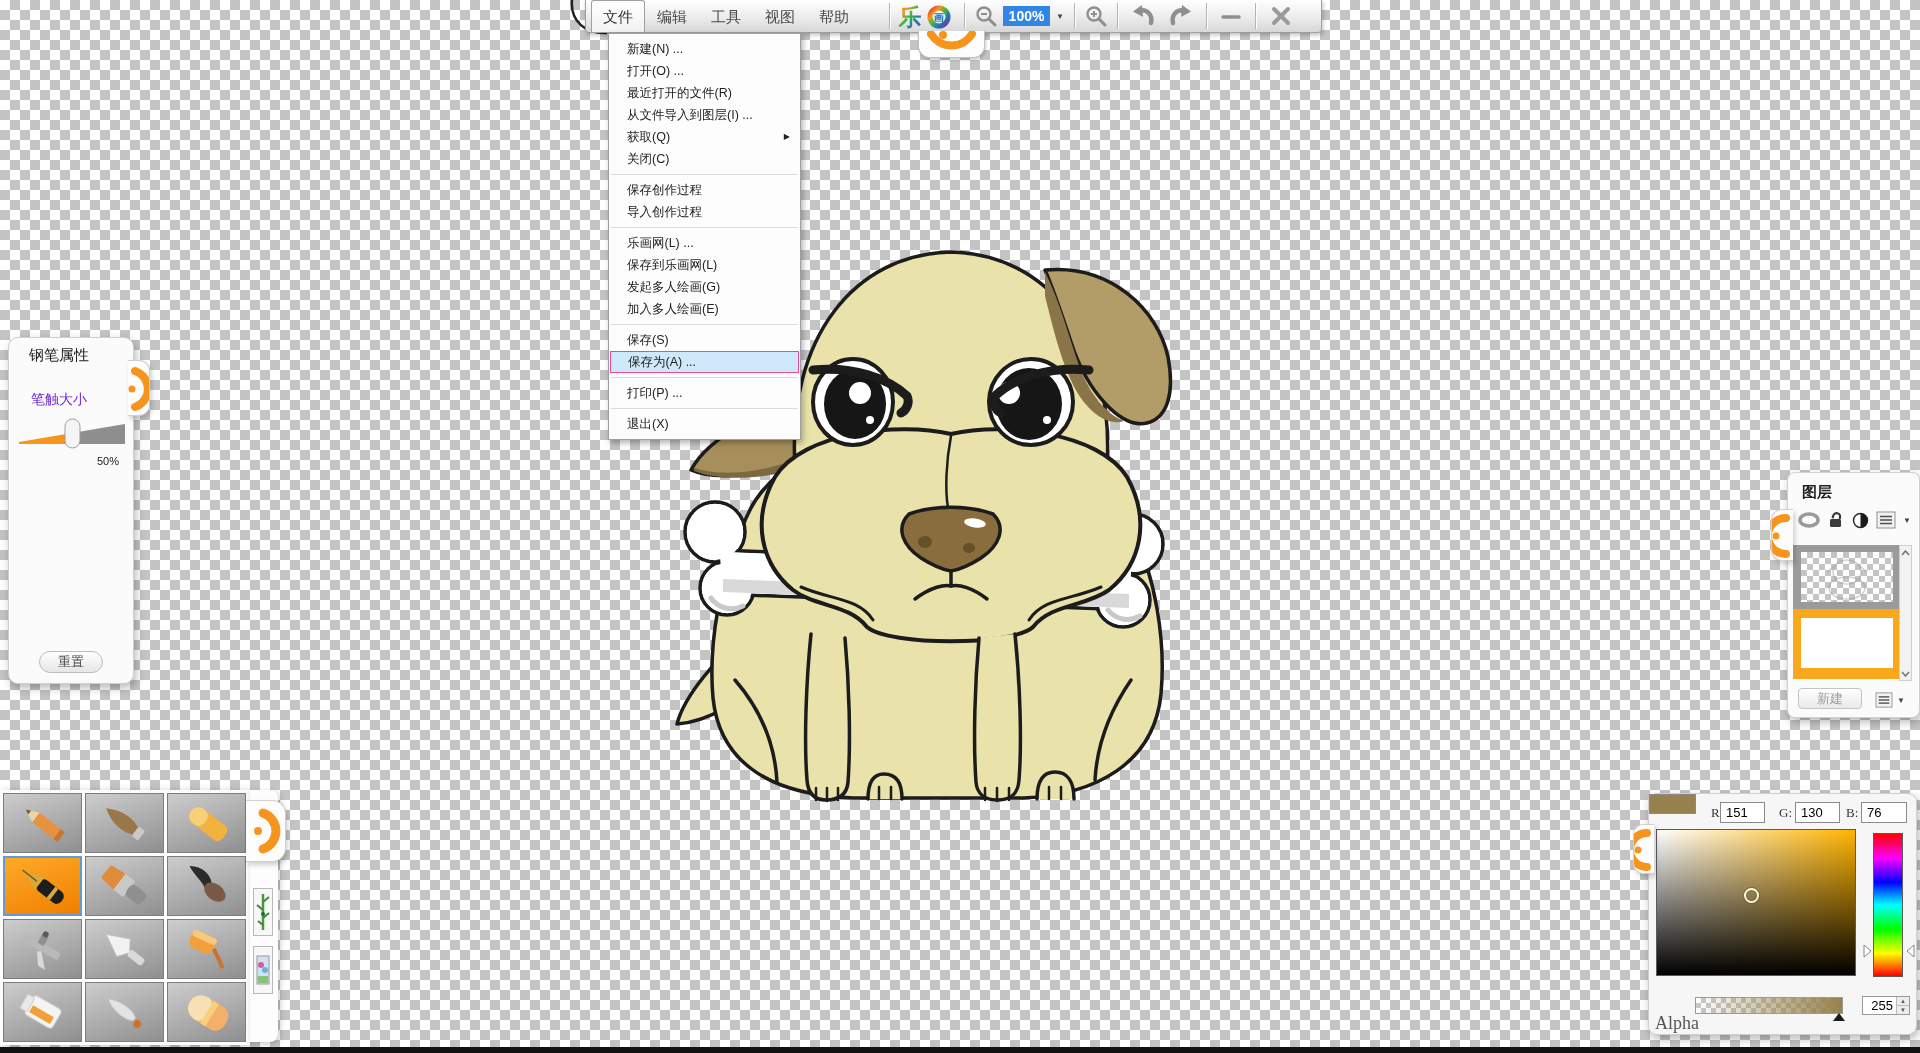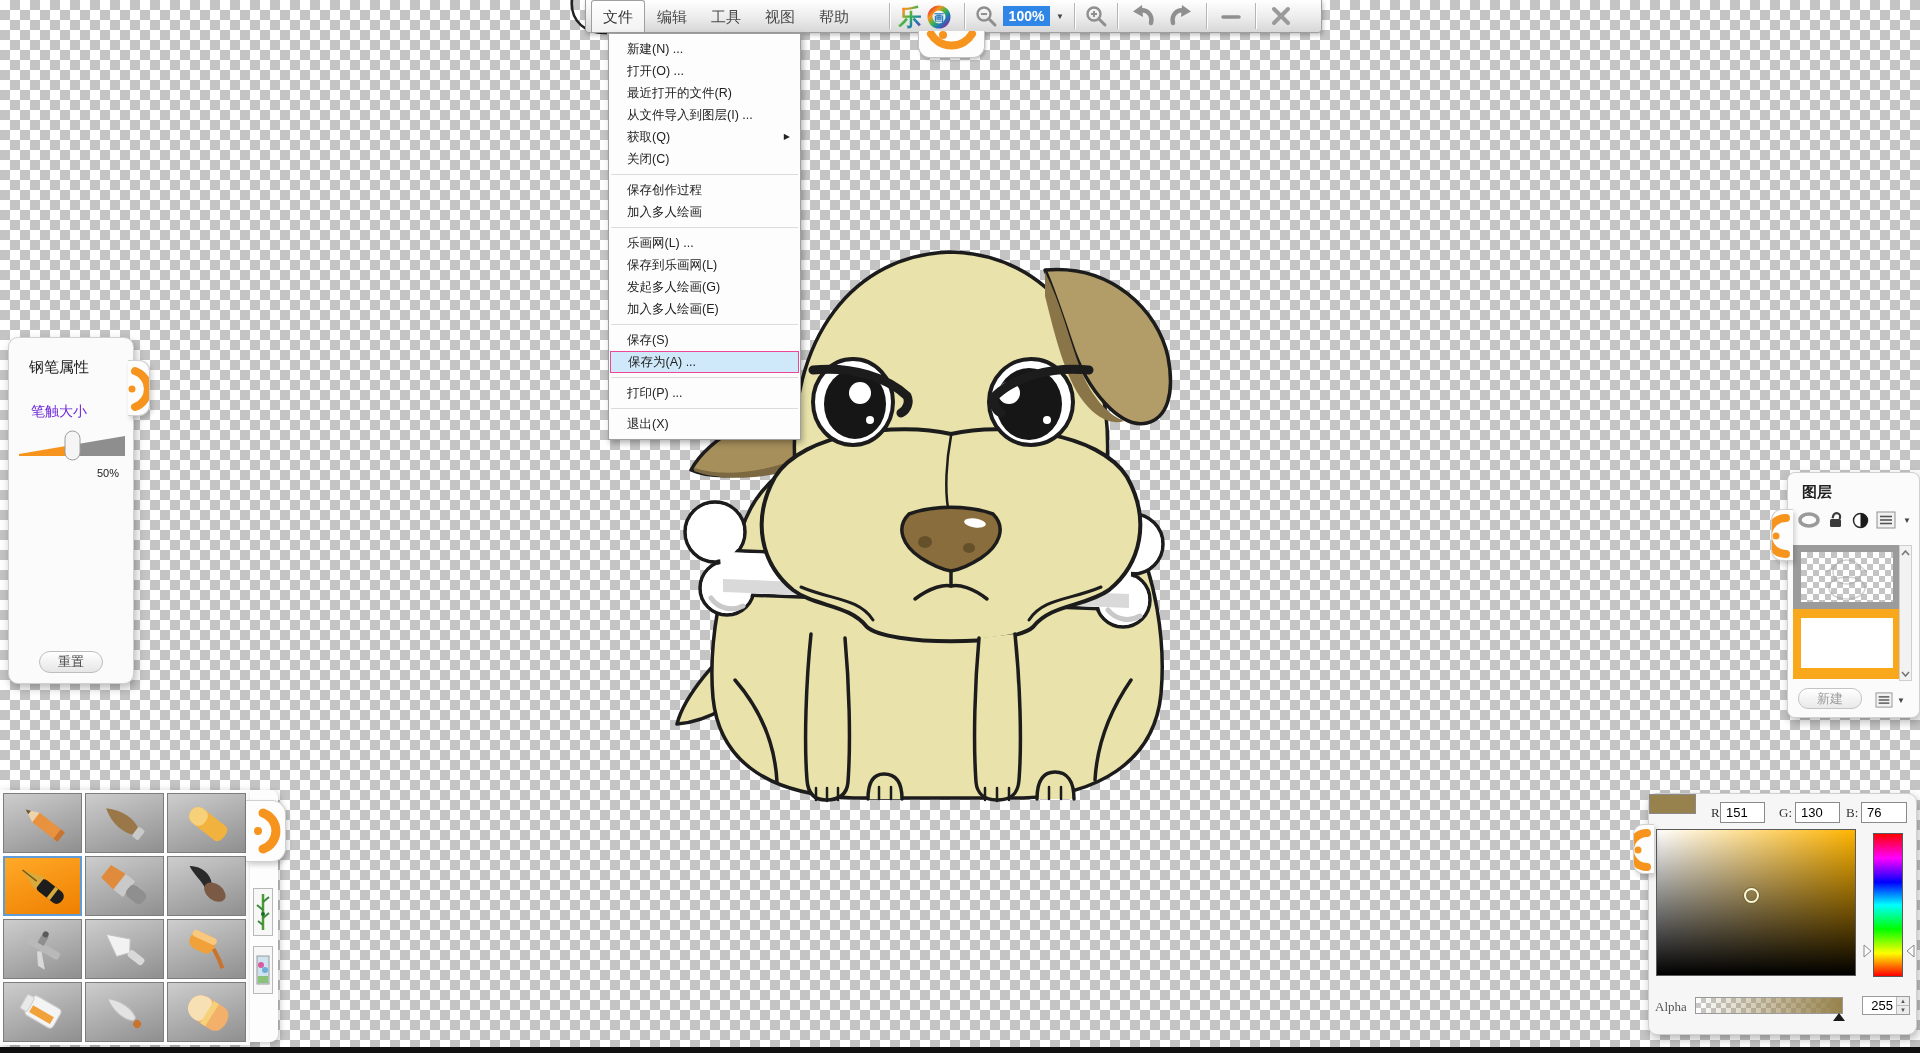--- a/index.html
+++ b/index.html
@@ -65,21 +65,21 @@
     background:#fbfbfb; border:1px solid #d0d0d0; border-radius:10px;
     box-shadow:2px 4px 10px rgba(0,0,0,.28);
   }
   .side-tab {
     position:absolute; background:#fdfdfd; border:1px solid #d0d0d0;
     box-shadow:2px 3px 5px rgba(0,0,0,.18); overflow:hidden;
   }
 
   
   #pen-panel { left:8px; top:337px; width:126px; height:347px; }
-  #pen-title { margin:20px 0 0 20px; font-size:15px; color:#222; }
+  #pen-title { margin:8px 0 0 20px; font-size:15px; color:#222; }
   #pen-size-label { margin:26px 0 0 22px; font-size:14px; color:#6d28d9; }
   #pen-slider { margin:8px 0 0 6px; }
   #pen-size-value { text-align:right; margin:2px 14px 0 0; font-size:11px; color:#222; }
   #pen-reset {
     position:absolute; left:30px; bottom:10px; width:64px; height:22px;
     border:1px solid #bdbdbd; border-radius:11px; background:linear-gradient(#ffffff,#e6e6e6);
     font-size:13px; color:#444; text-align:center; line-height:20px;
   }
   #pen-handle { right:-17px; top:22px; width:22px; height:56px; border-left:none; border-radius:0 11px 11px 0; }
 
@@ -110,21 +110,21 @@
   .layer-item2 { height:70px; background:#f9a81c; padding:9px 8px; }
   .layer-thumb { width:92px; height:50px; }
   .thumb-checker { background-size:12px 12px !important; background-position:0 0,6px 6px !important; }
   #layers-scroll {
     position:absolute; right:7px; top:72px; width:13px; height:136px;
     background:#f2f2f2; border:1px solid #cfcfcf; display:flex; flex-direction:column; justify-content:space-between;
   }
   .scr-btn { height:13px; display:flex; align-items:center; justify-content:center; }
   #layers-new {
     position:absolute; left:10px; bottom:8px; width:64px; height:21px;
-    border:1px solid #c4c4c4; border-radius:10px; background:linear-gradient(#ffffff,#e9e9e9);
+    border:1px solid #c4c4c4; border-radius:4px; background:linear-gradient(#ffffff,#e9e9e9);
     font-size:13px; color:#9a9a9a; text-align:center; line-height:19px;
   }
   #layers-menu2 { position:absolute; right:14px; bottom:9px; display:flex; align-items:center; gap:4px; }
   #layers-handle { left:-17px; top:36px; width:22px; height:52px; border-right:none; border-radius:11px 0 0 11px; }
 
   
   #color-panel { left:1648px; top:793px; width:269px; height:242px; border-radius:9px; background:#f6f6f6; }
   #color-handle { left:-16px; top:30px; width:21px; height:50px; border-right:none; border-radius:10px 0 0 10px; }
   .rgb-label { font-size:13px; font-family:"Liberation Serif",serif; color:#333; }
   .rgb-input { width:45px; height:21px; border:1px solid #8a8a8a; font-size:13px; padding-left:5px; background:#fff; }
@@ -320,21 +320,21 @@
     <div class="fm-item">打开(O) ...</div>
     <div class="fm-item">最近打开的文件(R)</div>
     <div class="fm-item">从文件导入到图层(I) ...</div>
     <div class="fm-item">
       <span>获取(Q)</span>
       <span class="fm-sub">▶</span>
     </div>
     <div class="fm-item">关闭(C)</div>
     <div class="fm-sep"></div>
     <div class="fm-item">保存创作过程</div>
-    <div class="fm-item">加入多人绘画</div>
+    <div class="fm-item">导入创作过程</div>
     <div class="fm-sep"></div>
     <div class="fm-item">乐画网(L) ...</div>
     <div class="fm-item">保存到乐画网(L)</div>
     <div class="fm-item">发起多人绘画(G)</div>
     <div class="fm-item">加入多人绘画(E)</div>
     <div class="fm-sep"></div>
     <div class="fm-item">保存(S)</div>
     <div class="fm-item hl">保存为(A) ...</div>
     <div class="fm-sep"></div>
     <div class="fm-item">打印(P) ...</div>
@@ -574,21 +574,21 @@
       <div id="sv-cursor"></div>
     </div>
     <div id="hue-bar"></div>
     <svg style="position:absolute;left:214px;top:150px" width="9" height="14">
       <polygon points="1,1 8,7 1,13" fill="#fdfdfd" stroke="#8a8a8a"></polygon>
     </svg>
     <svg style="position:absolute;left:257px;top:150px" width="9" height="14">
       <polygon points="8,1 1,7 8,13" fill="#fdfdfd" stroke="#8a8a8a"></polygon>
     </svg>
 
-    <div style="position:absolute;left:6px;top:205px;font-size:13px;font-family:'Liberation Serif',serif;color:#555">Alpha</div>
+    <div style="position:absolute;left:6px;top:219px;font-size:18px;font-family:'Liberation Serif',serif;color:#555">Alpha</div>
     <div id="alpha-bar"></div>
     <svg style="position:absolute;left:184px;top:219px" width="12" height="8">
       <polygon points="6,0 12,8 0,8" fill="#1a1a1a"></polygon>
     </svg>
     <div id="alpha-spin">
       <div id="alpha-value">255</div>
       <div class="spin-col">
         <div class="spin-btn">▲</div>
         <div class="spin-btn" style="border-top:1px solid #bbb">▼</div>
       </div>

